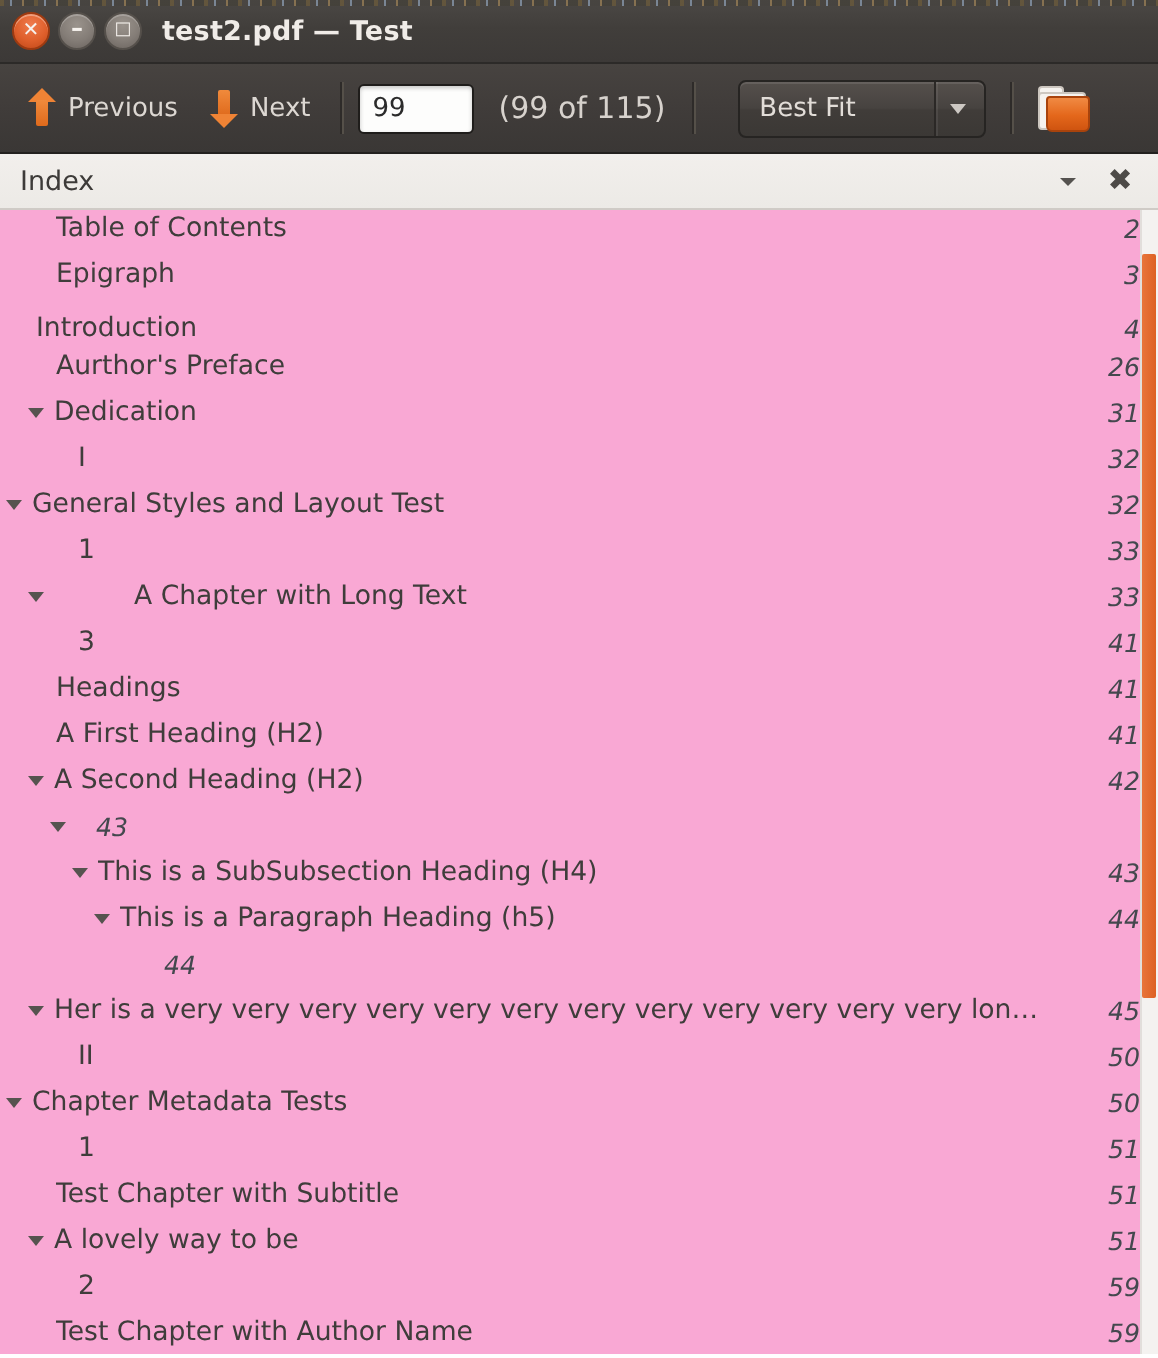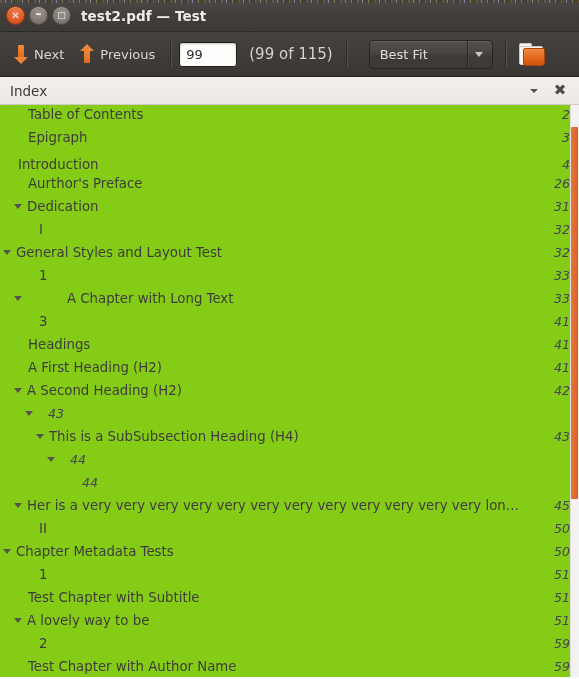--- a/index.html
+++ b/index.html
@@ -258,21 +258,21 @@
     font-size: 15px;
     font-weight: bold;
     line-height: 1;
     margin-right: 2px;
   }
 
   
   .tree-wrap {
     position: relative;
     height: 572px;
-    background: #84cc16;
+    background: #f9a8d4;
     overflow: hidden;
   }
   .tree {
     position: absolute;
     top: -2px;
     left: 0;
     right: 0;
   }
   .row {
     height: 23px;
@@ -347,33 +347,33 @@
       <div class="wc wc-max">
         <span class="wc-glyph">□</span>
       </div>
     </div>
     <div class="window-title">test2.pdf — Test</div>
   </div>
 
   <div class="toolbar">
 
     <div class="tb-btn">
+      <span class="arrow-icon arrow-up">
+        <span class="head"></span>
+          <span class="stem"></span>
+      </span>
+      <span>Previous</span>
+    </div>
+
+    <div class="tb-btn">
       <span class="arrow-icon arrow-down">
         <span class="stem"></span>
           <span class="head"></span>
       </span>
       <span>Next</span>
-    </div>
-
-    <div class="tb-btn">
-      <span class="arrow-icon arrow-up">
-        <span class="head"></span>
-          <span class="stem"></span>
-      </span>
-      <span>Previous</span>
     </div>
 
     <div class="tb-sep"></div>
 
     <input class="page-input" type="text" value="99" style="">
 
     <div class="page-of">(99 of 115)</div>
 
     <div class="tb-sep" style="margin-left:13px;"></div>
 
@@ -474,20 +474,21 @@
           <span class="twisty"></span>
           <span class="row-page">43</span>
         </div>
         <div class="row" style="padding-left: 36px;">
           <span class="twisty"></span>
           <span class="row-label">This is a SubSubsection Heading (H4)</span>
           <span class="row-page">43</span>
         </div>
         <div class="row" style="padding-left: 47px;">
           <span class="twisty"></span>
+          <span class="row-label">This is a Paragraph Heading (h5)</span>
           <span class="row-page">44</span>
         </div>
         <div class="row" style="padding-left: 58px;">
           <span class="twisty blank"></span>
           <span class="row-page">44</span>
         </div>
         <div class="row" style="padding-left: 14px;">
           <span class="twisty"></span>
           <span class="row-label">Her is a very very very very very very very very very very very very lon…</span>
           <span class="row-page">45</span>

